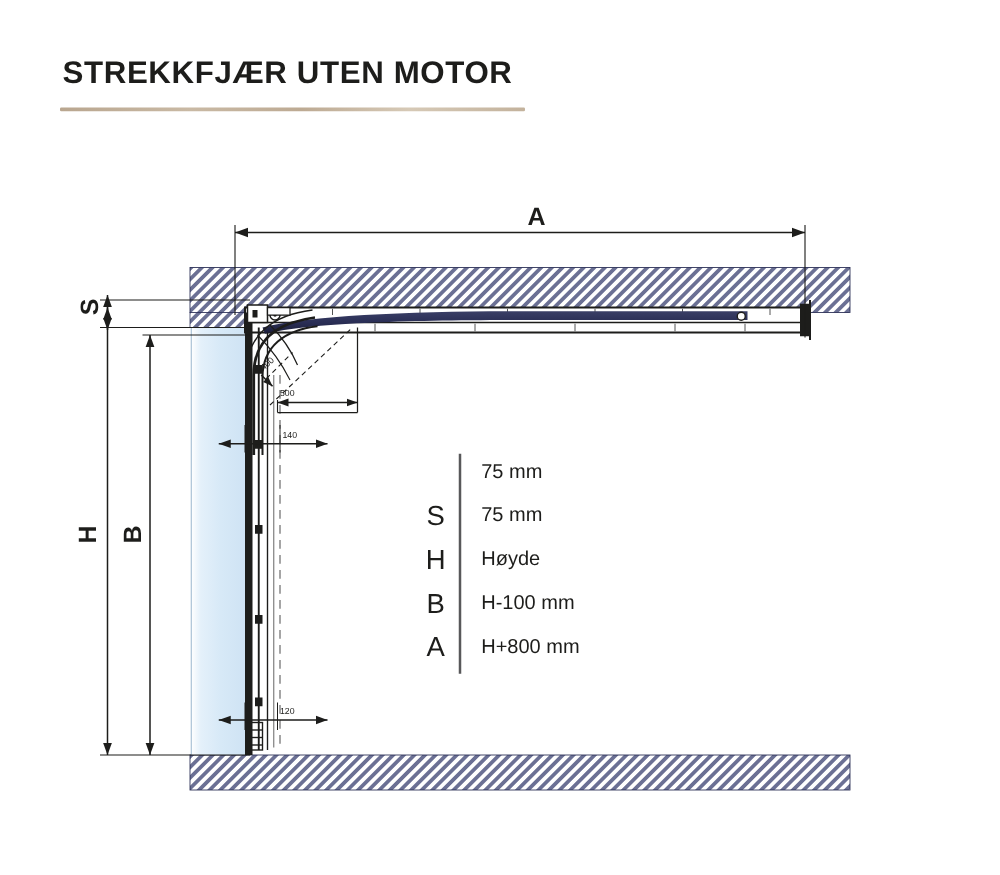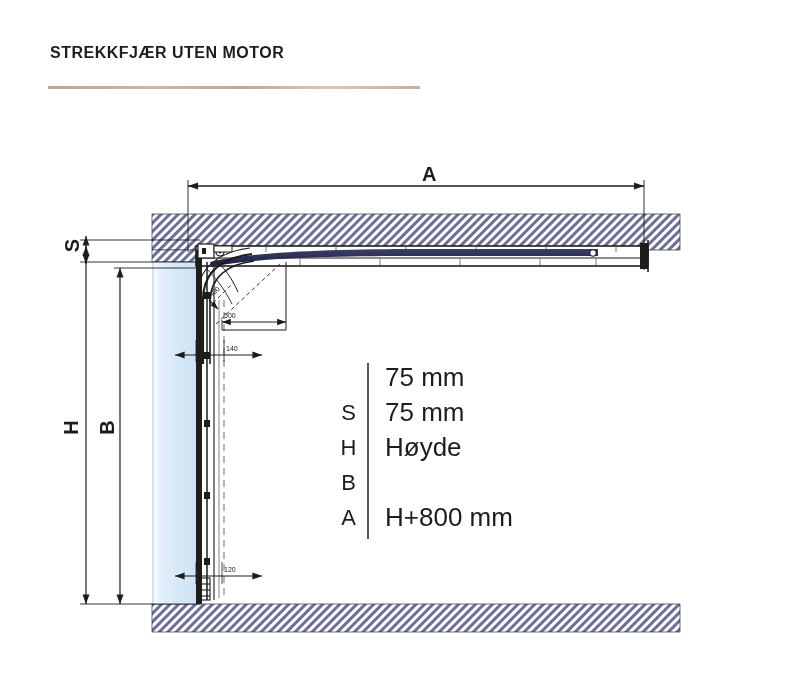--- a/index.html
+++ b/index.html
@@ -8,21 +8,21 @@
     background:#ffffff;
     font-family:"Liberation Sans", sans-serif;
     overflow:hidden;
     position:relative;
   }
   #root{position:relative;width:800px;height:700px;}
 
   
   .title{
     position:absolute;left:50px;top:44px;
-    font-size:16px;font-weight:bold;letter-spacing:0.5px;
+    font-size:25px;font-weight:bold;letter-spacing:0.5px;
     color:#1d1d1b;white-space:nowrap;
   }
   .title-rule{
     position:absolute;left:48px;top:86px;width:372px;height:3px;
     background:linear-gradient(90deg,#b9a68f 0%,#c9b9a4 28%,#bdaa93 52%,#d6c9b6 75%,#c3b29c 100%);
     border-radius:1px;
   }
 
   
   .canvas{position:absolute;left:0;top:0;width:800px;height:700px;}
@@ -39,21 +39,21 @@
   }
   .legend-row{
     display:flex;align-items:center;height:35px;
   }
   .legend-key{
     width:37px;text-align:center;
     font-size:22px;color:#1d1d1b;
   }
   .legend-val{
     padding-left:18px;
-    font-size:26px;color:#1d1d1b;white-space:nowrap;
+    font-size:16px;color:#1d1d1b;white-space:nowrap;
   }
 
   
   .dimletter{
     position:absolute;font-size:20px;font-weight:bold;color:#1d1d1b;
   }
   .dimletter.rot{transform:rotate(-90deg);transform-origin:50% 50%;}
   .microtext{
     position:absolute;font-size:7px;color:#1d1d1b;
     font-family:"Liberation Sans", sans-serif;
@@ -263,20 +263,21 @@
     <div class="legend-row">
       <div class="legend-key">S</div>
       <div class="legend-val">75 mm</div>
     </div>
     <div class="legend-row">
       <div class="legend-key">H</div>
       <div class="legend-val">Høyde</div>
     </div>
     <div class="legend-row">
       <div class="legend-key">B</div>
+      <div class="legend-val">H-100 mm</div>
     </div>
     <div class="legend-row">
       <div class="legend-key">A</div>
       <div class="legend-val">H+800 mm</div>
     </div>
   </div>
 
 </div>
 
 </body></html>

